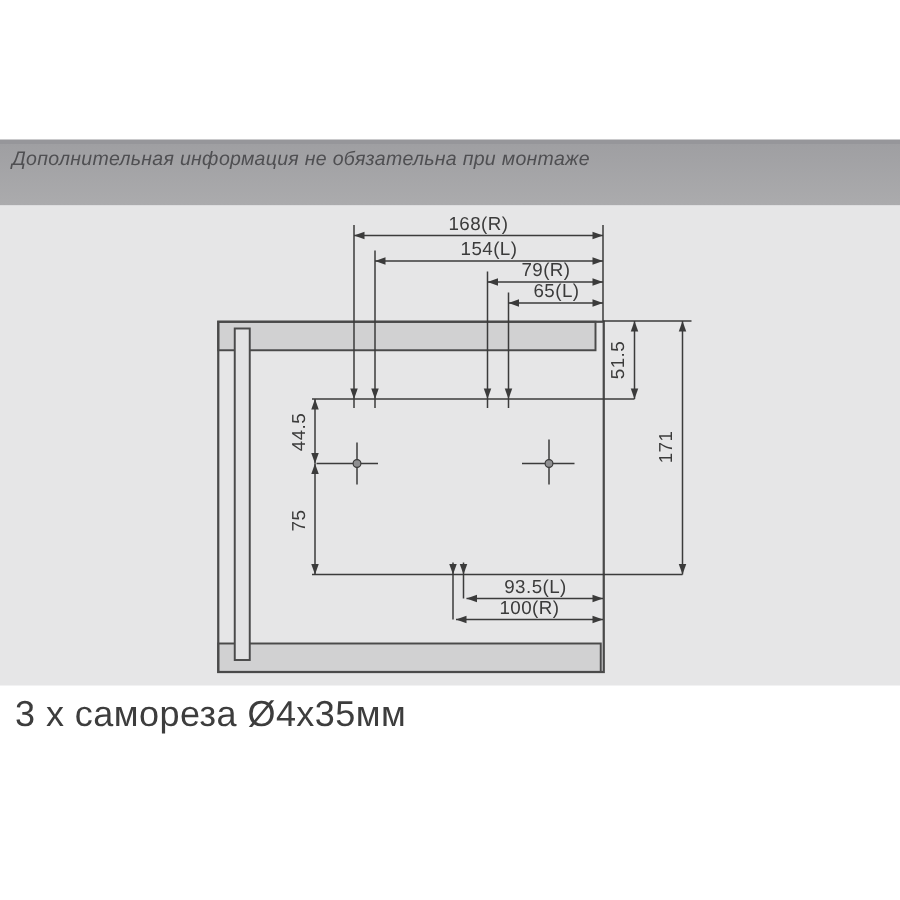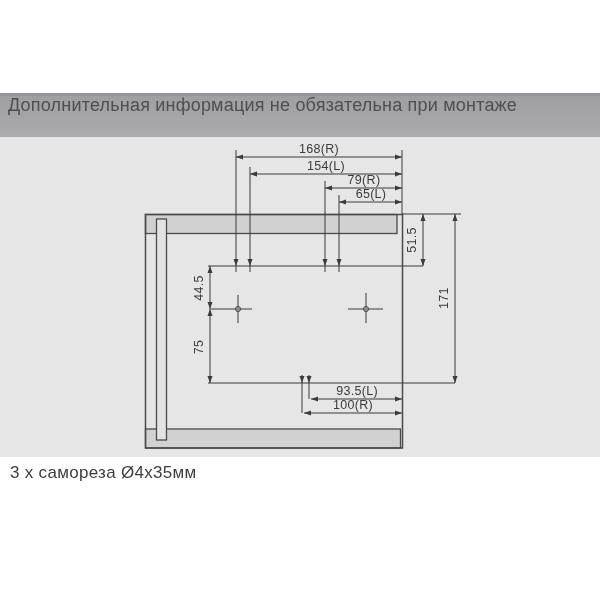--- a/index.html
+++ b/index.html
@@ -12,33 +12,34 @@
     background:linear-gradient(#9f9fa2,#ababad);
     border-top:3px solid #96969a;
     box-sizing:border-box;
     padding:1px 0 0 8px;
   }
   .header-title{
     font-size:22px;line-height:23px;color:#4f4f52;letter-spacing:0.4px;
     white-space:nowrap;
   }
   .header-subtitle{
-    font-size:18px;line-height:17px;color:#4f4f52;letter-spacing:0.2px;
+    font-size:13px;line-height:17px;color:#4f4f52;letter-spacing:0.2px;
     white-space:nowrap;
+    font-style:italic;
   }
   .drawing-band{
     position:absolute;left:0;top:137px;width:600px;height:320px;
     background:#e6e6e7;
   }
   svg.drawing{
     position:absolute;left:0;top:0;width:600px;height:600px;
   }
   .footer-note{
     position:absolute;left:10px;top:463px;
-    font-size:17px;color:#3d3d3d;letter-spacing:0.3px;white-space:nowrap;
+    font-size:24px;color:#3d3d3d;letter-spacing:0.3px;white-space:nowrap;
   }
   .dimline{stroke:#3b3b3b;stroke-width:1;fill:none;}
   .panelline{stroke:#4a4a4a;stroke-width:1.5;fill:none;}
   .arrow{fill:#3b3b3b;stroke:none;}
   .dimtext{
     font-family:"Liberation Sans",sans-serif;font-size:12.5px;fill:#3b3b3b;
     letter-spacing:0.3px;
   }
 </style>
 </head>

